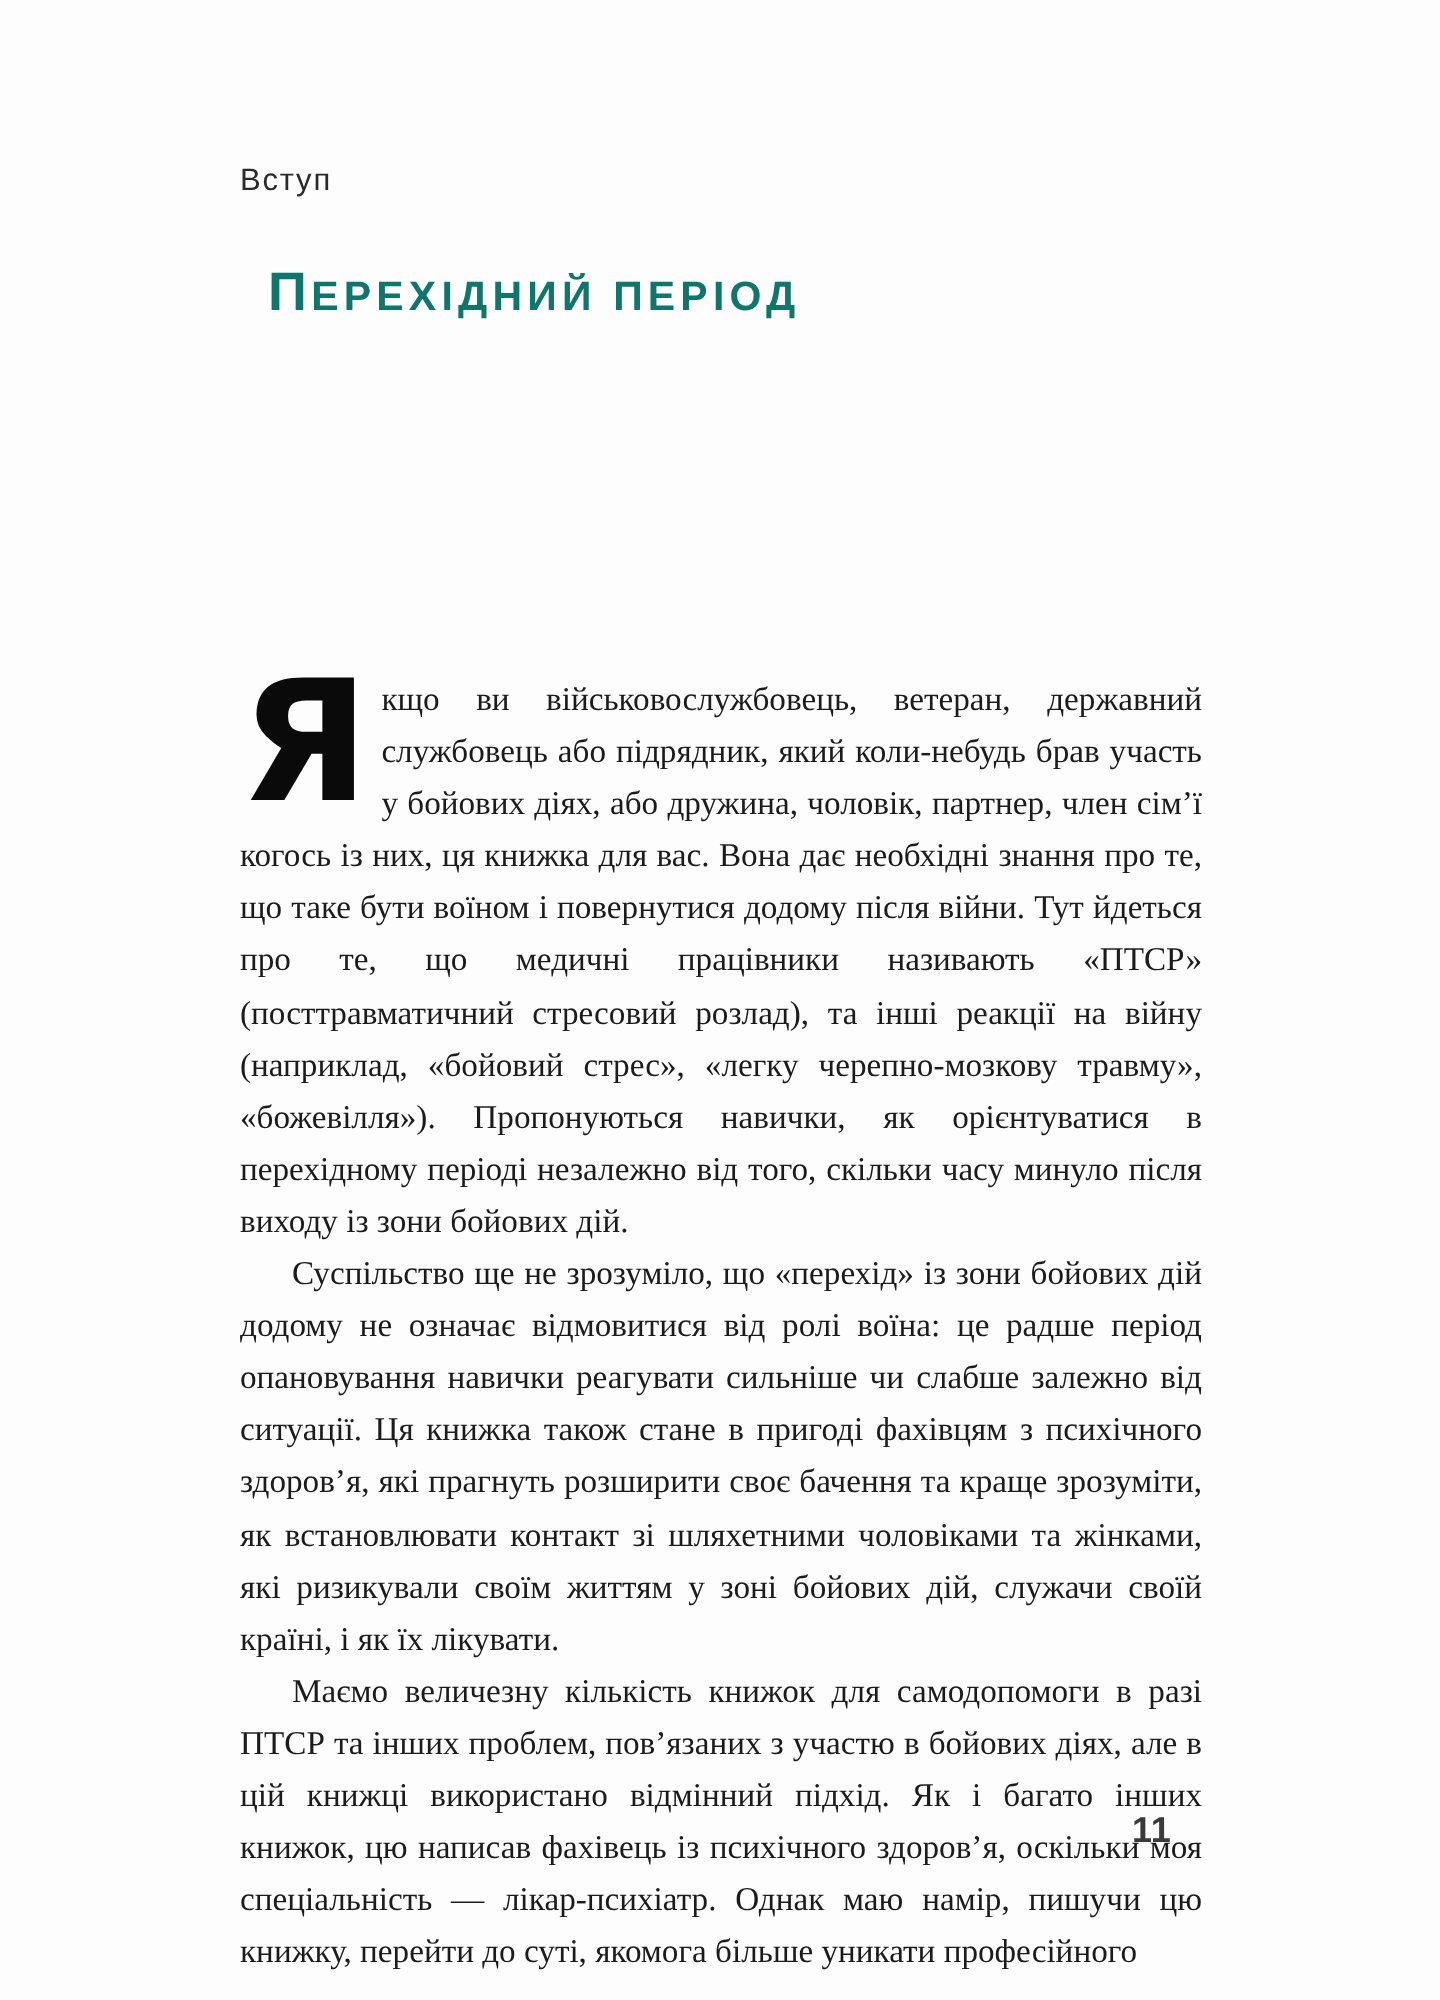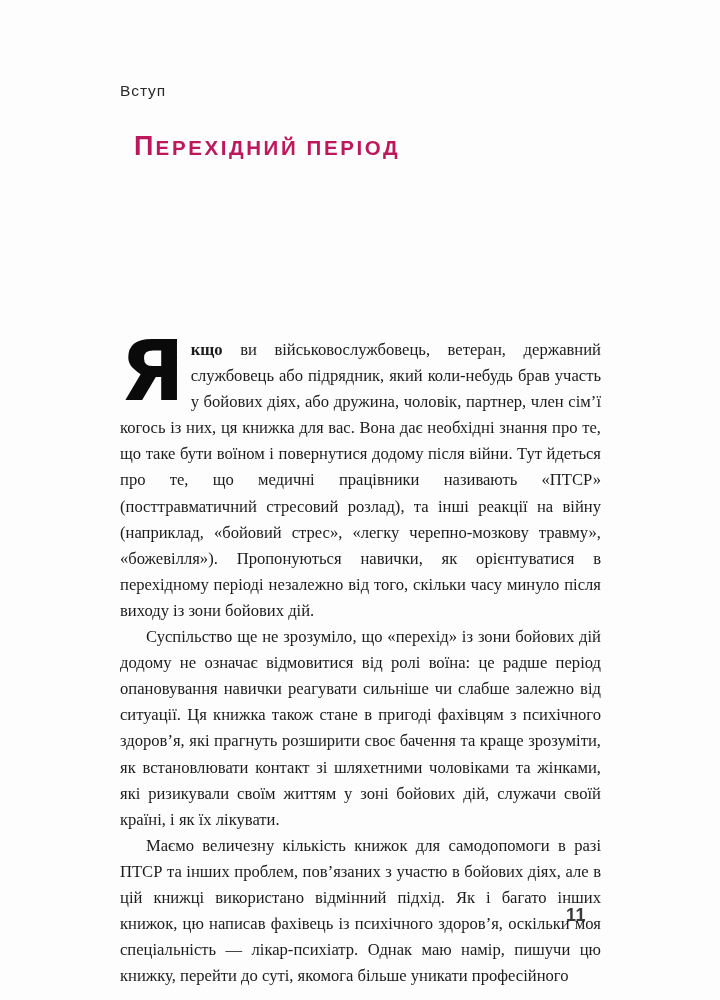--- a/index.html
+++ b/index.html
@@ -40,21 +40,21 @@
   }
 
   
   .chapter-title {
     position: absolute;
     left: 134px;
     top: 130px;
     width: 470px;
     font-family: "Liberation Sans", "DejaVu Sans", sans-serif;
     font-weight: 700;
-    color: #be185d;
+    color: #0f766e;
   }
   .title-line {
     display: block;
     font-size: 20.5px;
     line-height: 32px;
     letter-spacing: 2.6px;
     text-transform: uppercase;
     white-space: nowrap;
   }
   .title-line .cap {
@@ -89,21 +89,21 @@
     font-family: "DejaVu Sans", "Liberation Sans", sans-serif;
     font-weight: 700;
     font-size: 84px;
     line-height: 0.78;
     color: #0a0a0a;
     margin: 2px 7px 0 0;
     padding: 0;
     letter-spacing: -1px;
   }
   .lead-bold {
-    font-weight: 700;
+    font-weight: 400;
   }
 
   
   .folio {
     position: absolute;
     left: 566px;
     top: 905px;
     font-family: "Liberation Sans", "DejaVu Sans", sans-serif;
     font-size: 18px;
     font-weight: 700;

